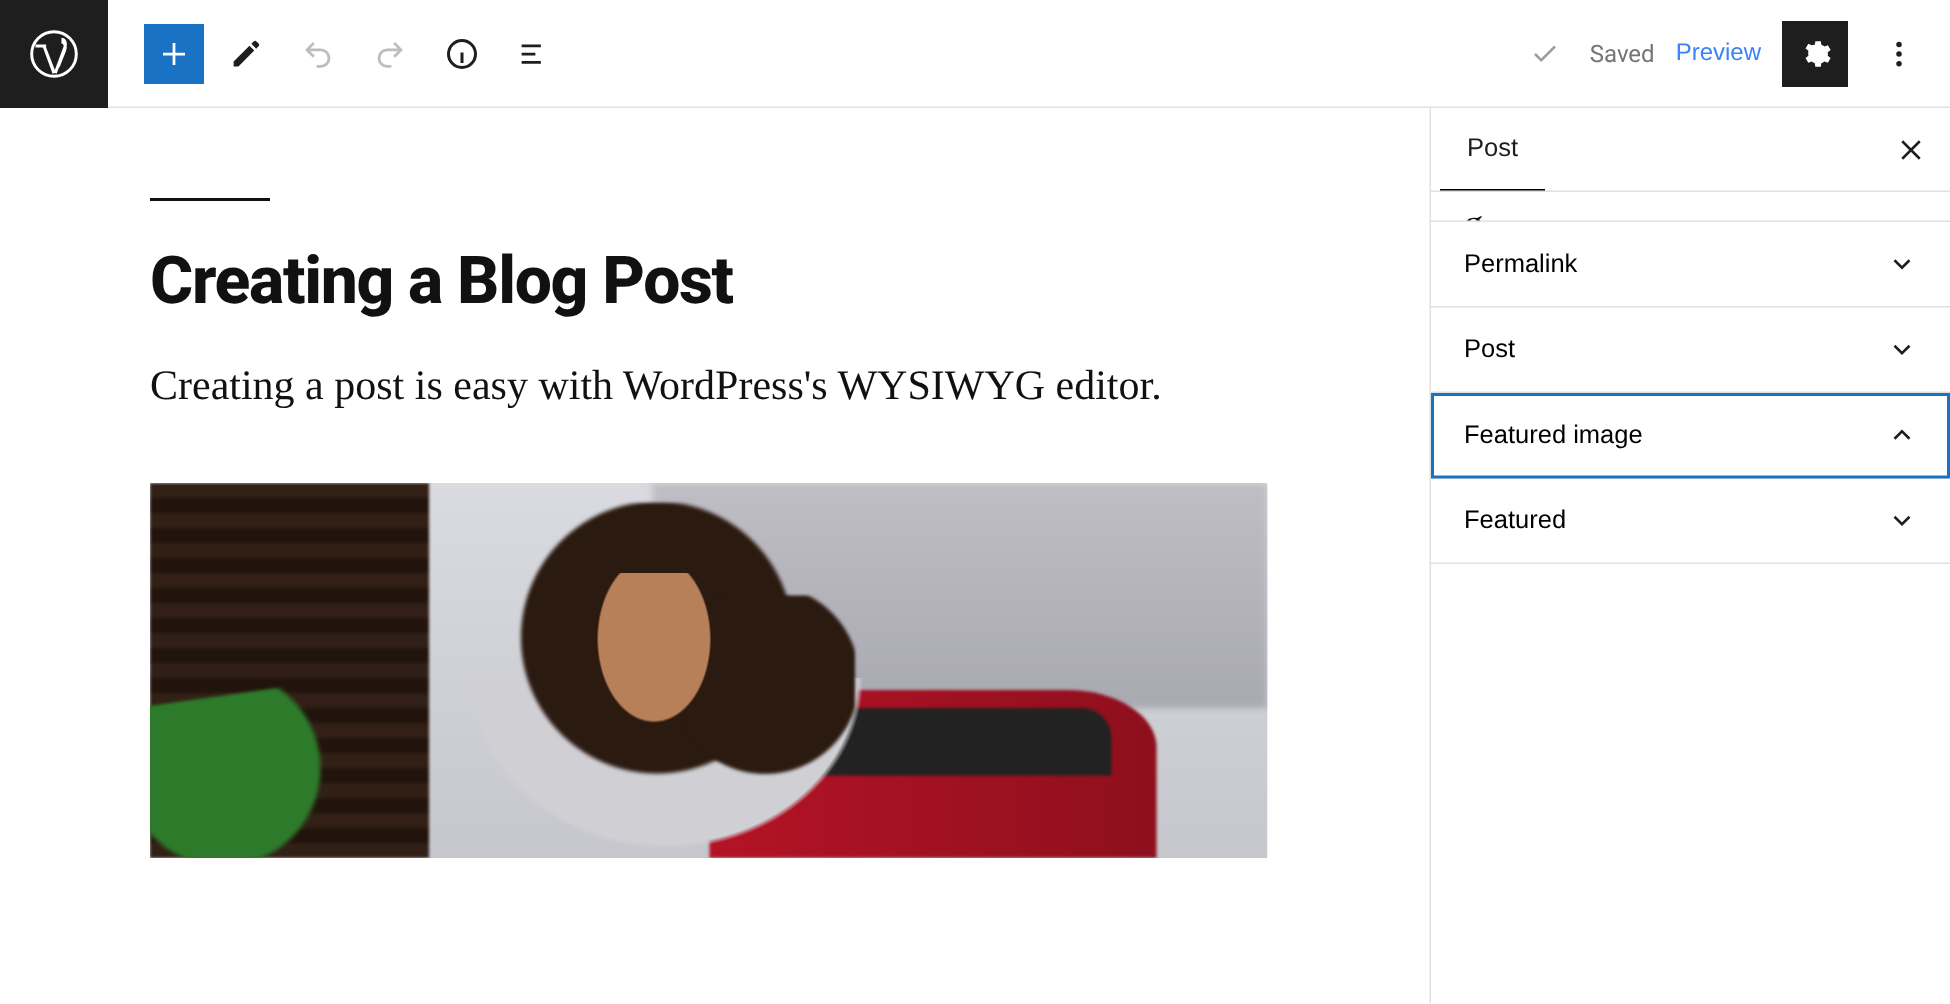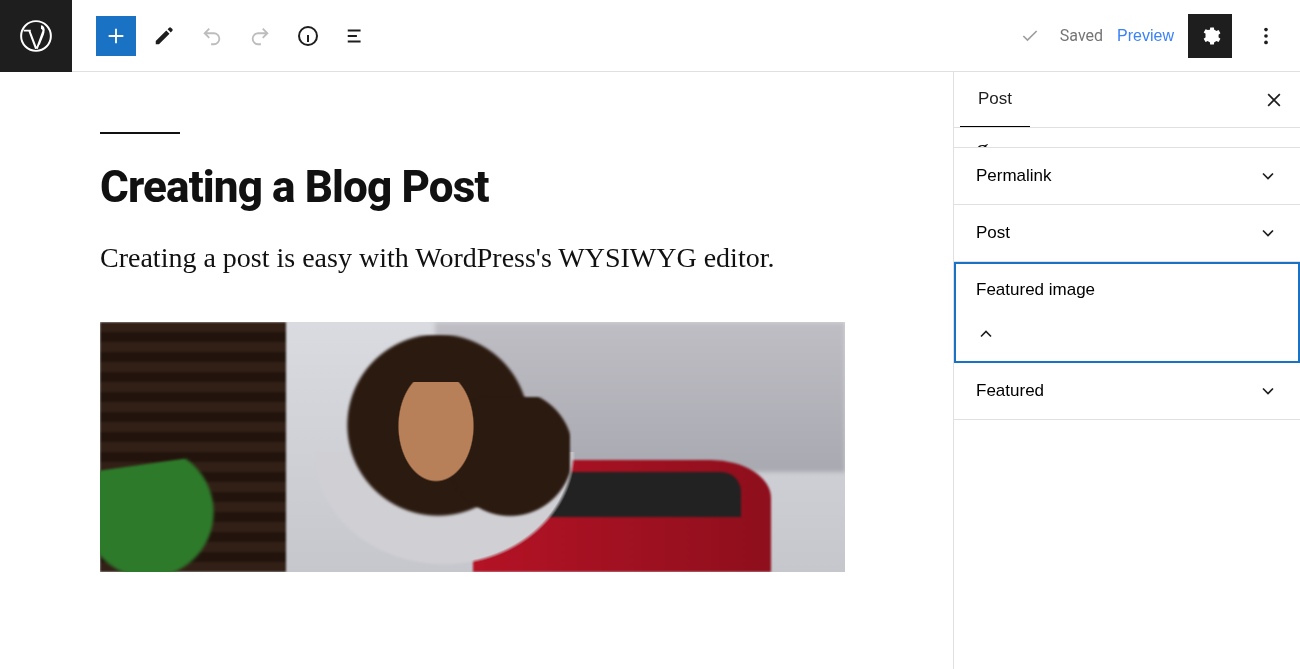--- a/index.html
+++ b/index.html
@@ -131,21 +131,21 @@
 
     .panel {
       display: flex; align-items: flex-start; justify-content: space-between;
       padding: 18px 22px;
       border-bottom: 1px solid #e0e0e0;
       font-size: 17px;
       cursor: pointer; background: none; border-left: none; border-right: none; border-top: none;
       width: 100%; text-align: left; gap: 24px;
     }
     .panel.open {
-      outline: 2px solid #1a72c4; outline-offset: -2px; flex-direction: column;
+      outline: 2px solid #1a72c4; outline-offset: -2px;
     }
     .chev { color: #1e1e1e; }
 
     .fi-body { padding: 18px; border-bottom: 1px solid #e0e0e0; }
     .fi-box {
       width: 100%; height: 100px;
       background: #f0f0f0;
       border: none; cursor: pointer;
       display: flex; align-items: center; justify-content: center;
       font-size: 16px; color: #1e1e1e;

